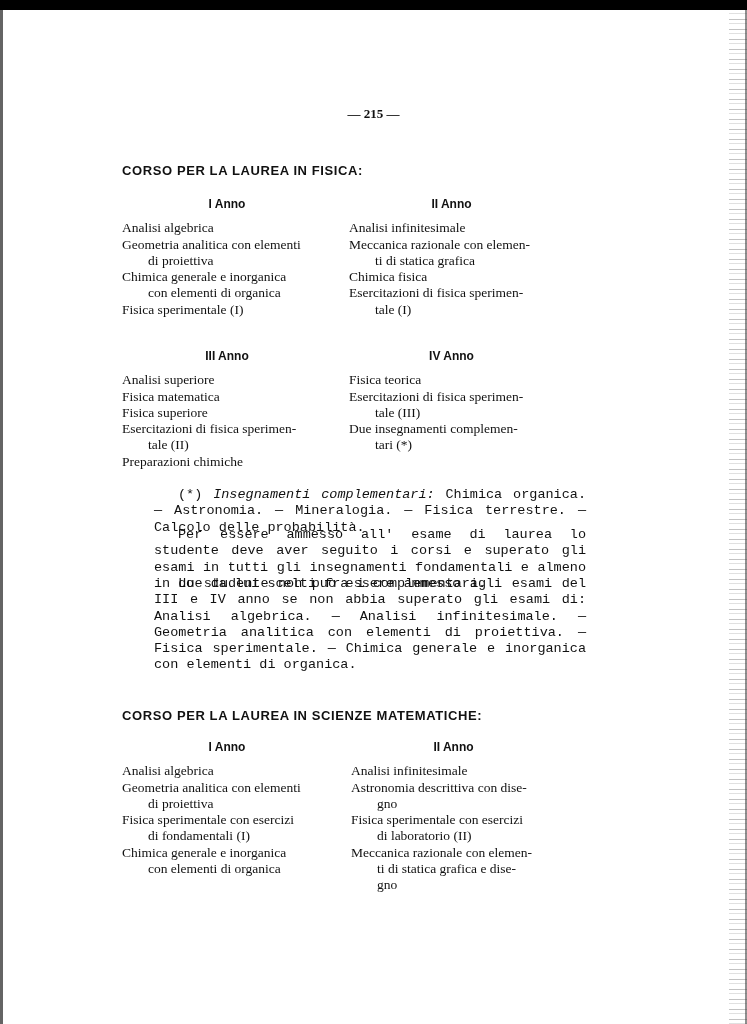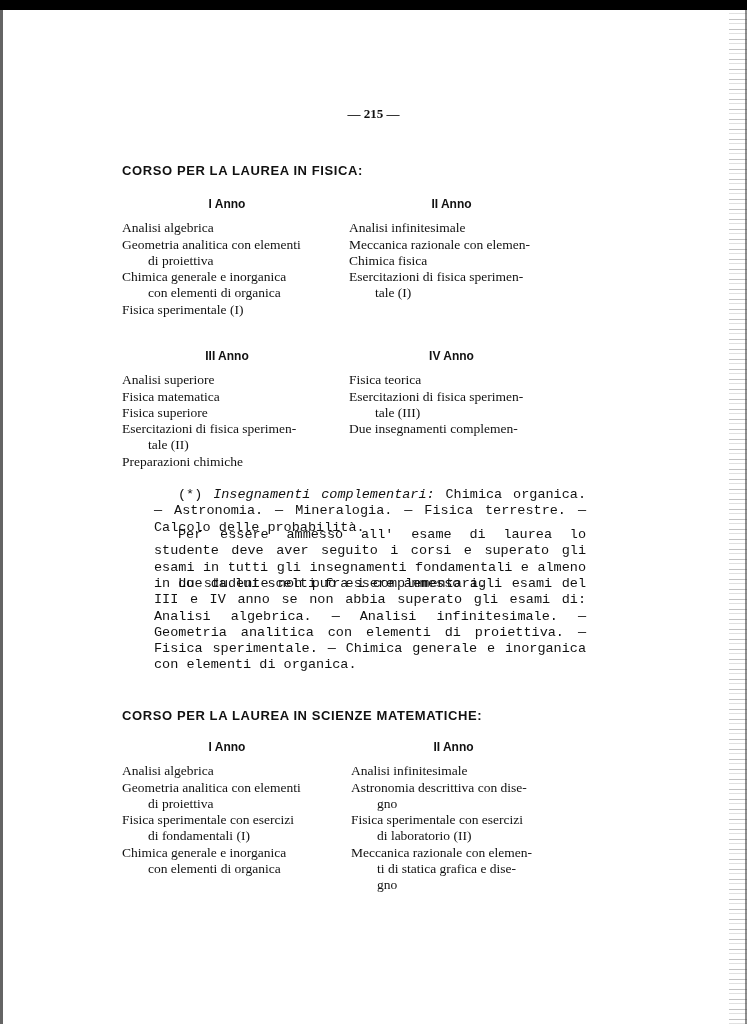--- a/index.html
+++ b/index.html
@@ -57,20 +57,21 @@
       <div>Fisica sperimentale (I)</div>
     </div>
   </div>
 <div class="col" style="left:349px; top:196px; width:205px">
     <div class="anno">II Anno</div>
     <div class="item">
       <div>Analisi infinitesimale</div>
     </div>
     <div class="item">
       <div>Meccanica razionale con elemen-</div>
+      <div class="cont">ti di statica grafica</div>
     </div>
     <div class="item">
       <div>Chimica fisica</div>
     </div>
     <div class="item">
       <div>Esercitazioni di fisica sperimen-</div>
       <div class="cont">tale (I)</div>
     </div>
   </div>
 <div class="col" style="left:122px; top:348px; width:210px">
@@ -96,20 +97,21 @@
     <div class="anno">IV Anno</div>
     <div class="item">
       <div>Fisica teorica</div>
     </div>
     <div class="item">
       <div>Esercitazioni di fisica sperimen-</div>
       <div class="cont">tale (III)</div>
     </div>
     <div class="item">
       <div>Due insegnamenti complemen-</div>
+      <div class="cont">tari (*)</div>
     </div>
   </div>
 
 <div class="para" style="top:487px">
   <span class="indent"></span><span>(*)</span>
   <i>Insegnamenti complementari:</i>
   <span>Chimica organica. — Astronomia. — Mineralogia. — Fisica terrestre. — Calcolo delle probabilità.</span>
 </div>
 
 <div class="para" style="top:527px">

